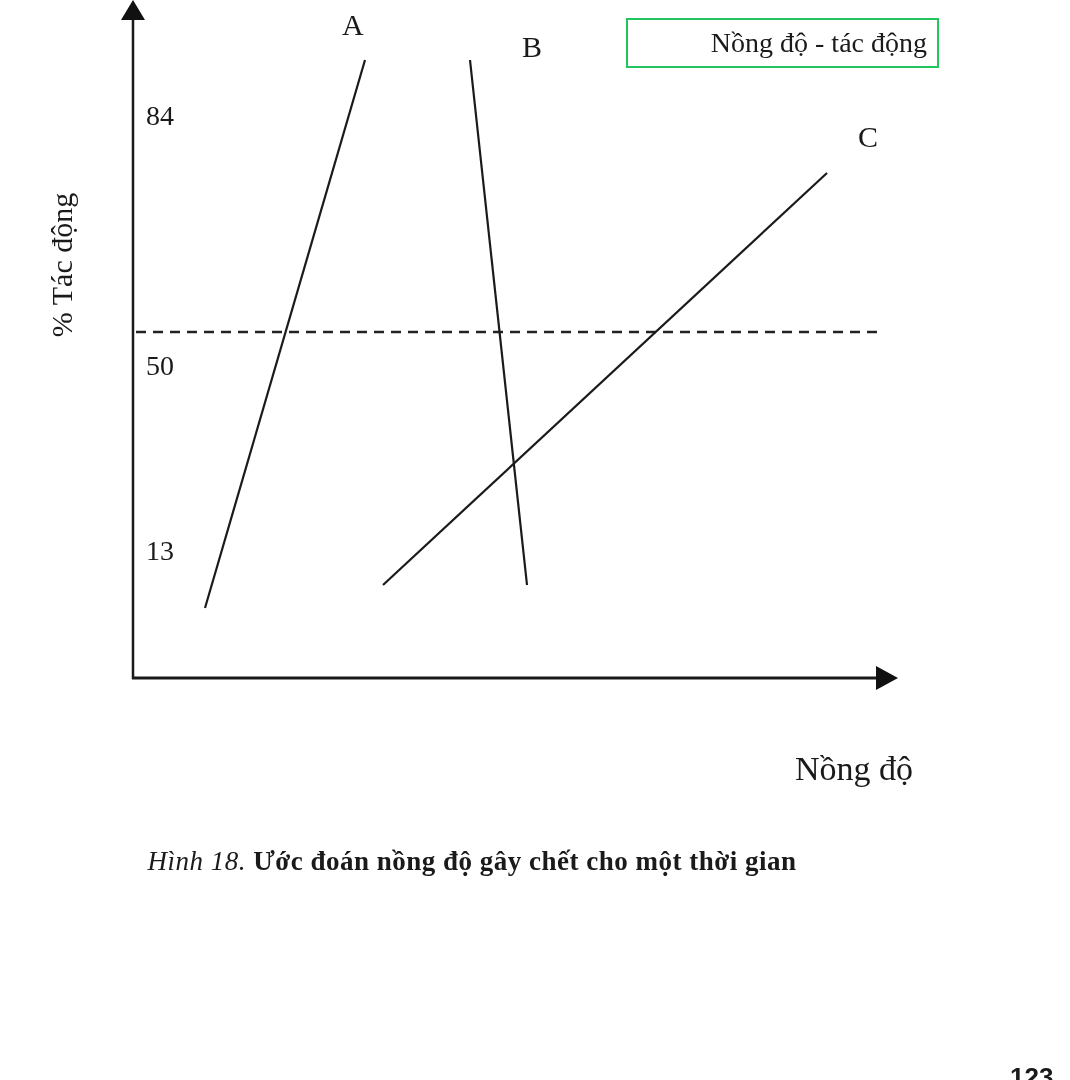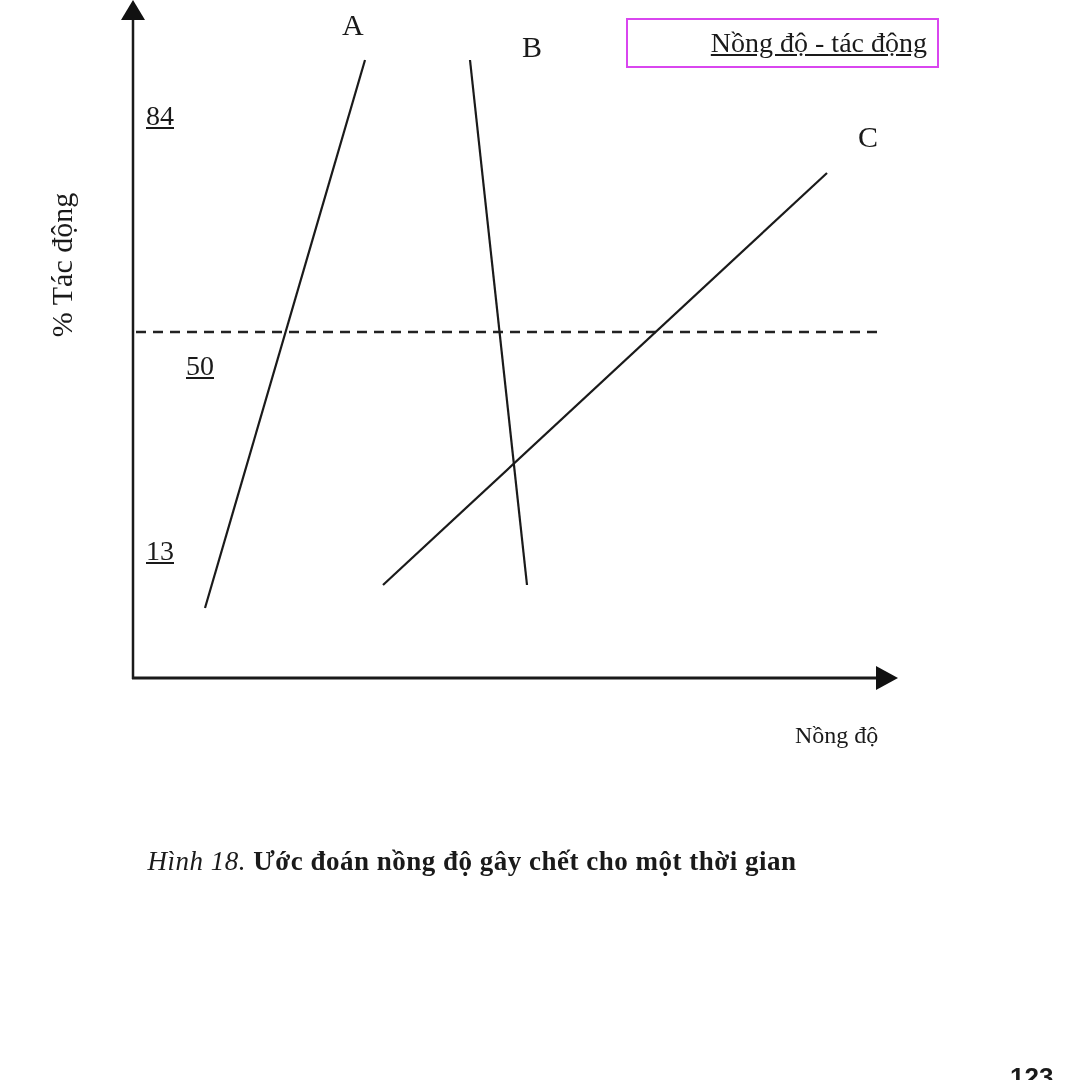--- a/index.html
+++ b/index.html
@@ -1,27 +1,27 @@
 <!DOCTYPE html>
 <html><head>
 <meta charset="utf-8">
 <style>
   html, body { margin: 0; padding: 0; background: #ffffff; }
   body { width: 1070px; height: 1080px; position: relative; overflow: hidden;
          font-family: "Liberation Serif", "DejaVu Serif", serif; color: #1a1a1a; }
   #chart { position: absolute; left: 0; top: 0; }
   .lbl { position: absolute; white-space: nowrap; }
-  .tick { font-size: 28px; text-decoration: underline; }
+  .tick { font-size: 28px; }
   .series-lbl { font-size: 30px; }
   #legend-box { position: absolute; left: 626px; top: 18px; width: 313px; height: 50px;
-                border: 2px solid #d946ef; box-sizing: border-box; font-size: 28px;
-                display: flex; align-items: center; justify-content: flex-end; padding-right: 10px; text-decoration: underline; }
+                border: 2px solid #22c55e; box-sizing: border-box; font-size: 28px;
+                display: flex; align-items: center; justify-content: flex-end; padding-right: 10px; }
   #ylabel { position: absolute; left: 50px; top: 265px; font-size: 30px;
             transform: translate(-50%, -50%) rotate(-90deg); transform-origin: center; white-space: nowrap; left: 62px; }
-  #xlabel { position: absolute; left: 795px; top: 722px; font-size: 24px; }
+  #xlabel { position: absolute; left: 795px; top: 750px; font-size: 34px; }
   #caption { position: absolute; left: 0; top: 840px; width: 944px; text-align: center;
              font-size: 27px; font-weight: bold; line-height: 42px; letter-spacing: 0.5px; }
   #caption .fig { font-style: italic; font-weight: normal; }
   #pagenum { position: absolute; left: 1010px; top: 1062px; font-size: 26px; font-weight: bold;
              font-family: "Liberation Sans", sans-serif; }
 </style>
 </head>
 <body>
 
 <svg id="chart" width="1070" height="840" viewBox="0 0 1070 840">
@@ -40,21 +40,21 @@
 </svg>
 
 <div id="legend-box">
   <span>Nồng độ - tác động</span>
 </div>
 
 <div id="ylabel">% Tác động</div>
 <div id="xlabel">Nồng độ</div>
 
 <div class="lbl tick" style="left:146px; top:100px;">84</div>
-<div class="lbl tick" style="left:146px; top:350px;margin-left:40px;">50</div>
+<div class="lbl tick" style="left:146px; top:350px;">50</div>
 <div class="lbl tick" style="left:146px; top:535px;">13</div>
 
 <div class="lbl series-lbl" style="left:342px; top:8px;">A</div>
 <div class="lbl series-lbl" style="left:522px; top:30px;">B</div>
 <div class="lbl series-lbl" style="left:858px; top:120px;">C</div>
 
 <div id="caption">
   <div><span class="fig">Hình 18.</span><span> Ước đoán nồng độ gây chết cho một thời gian</span></div>
 </div>
 

